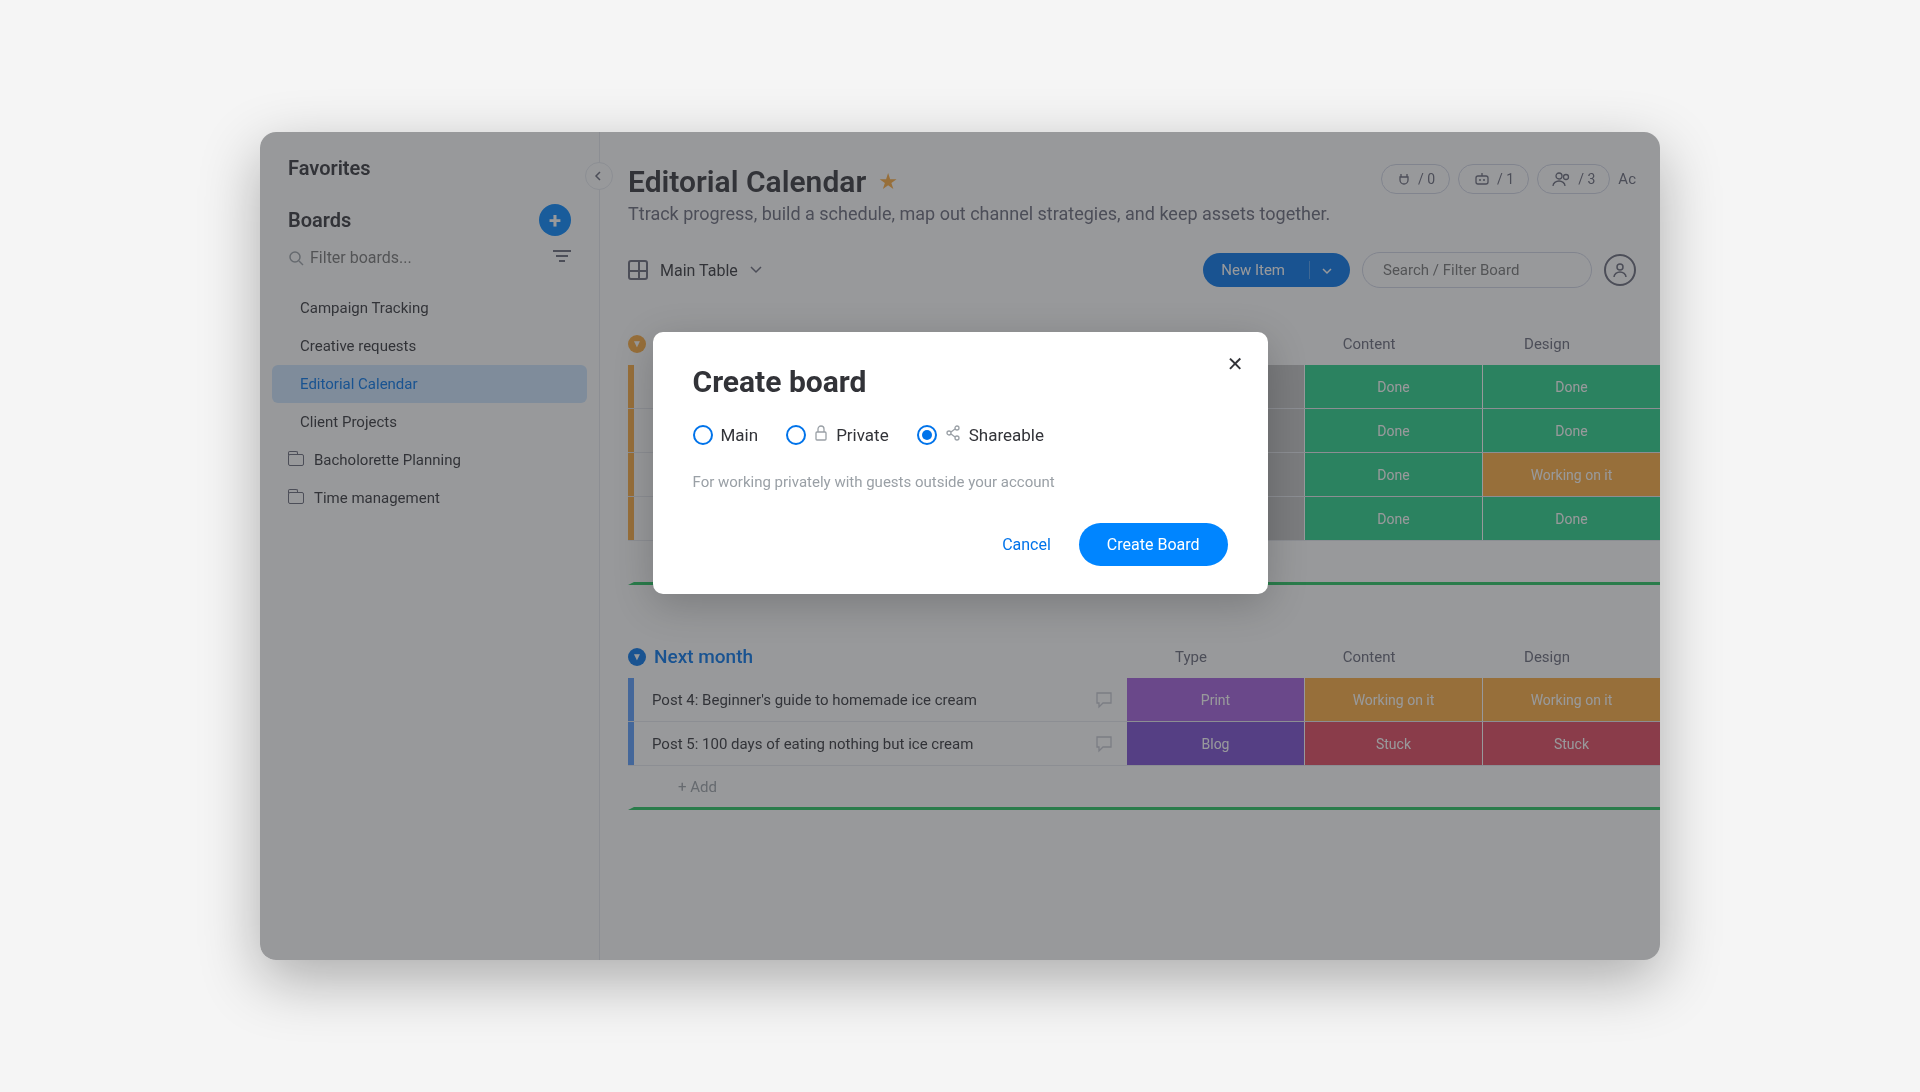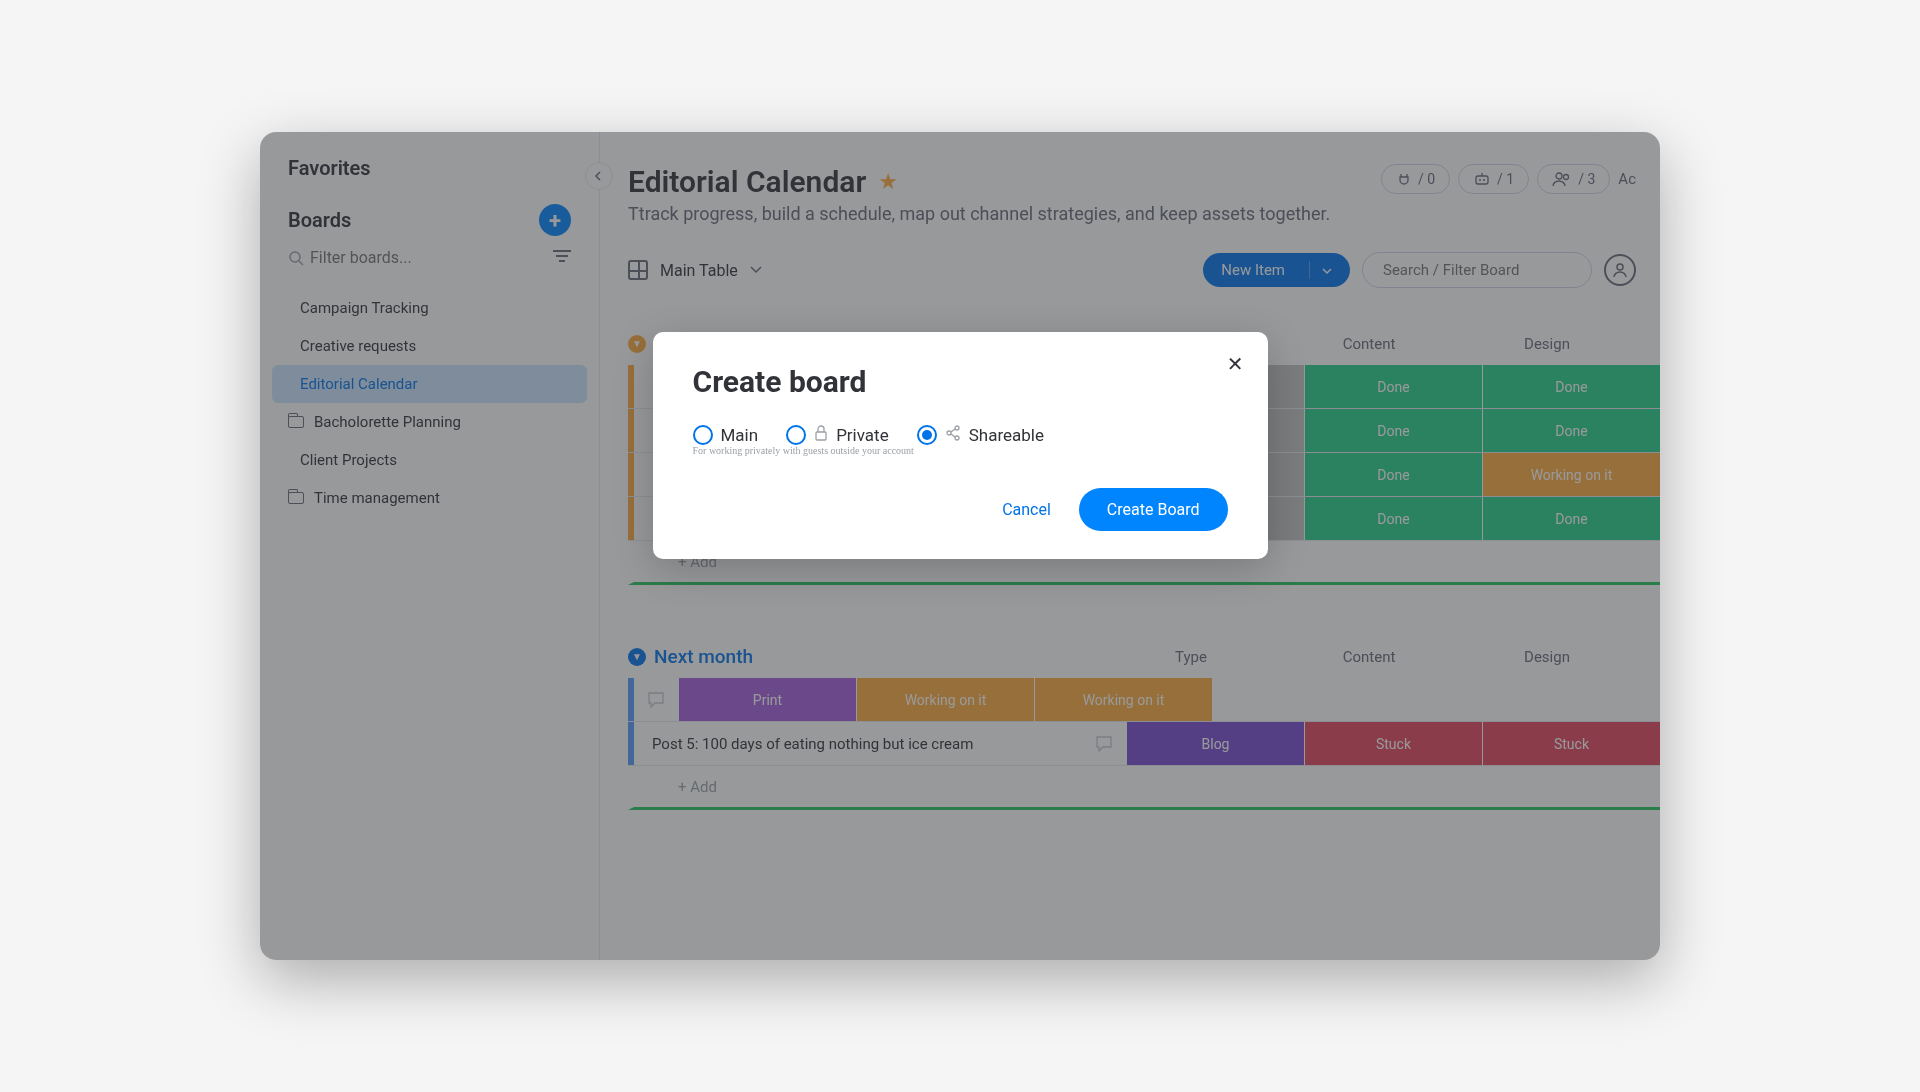--- a/index.html
+++ b/index.html
@@ -69,21 +69,21 @@
 .overlay { position: absolute; inset: 0; background: rgba(50,51,56,0.5); display: flex; align-items: flex-start; justify-content: center; padding-top: 200px; }
 .modal { width: 615px; background: #fff; border-radius: 10px; padding: 32px 40px 28px; position: relative; box-shadow: 0 10px 40px rgba(0,0,0,0.2); }
 .modal-close { position: absolute; top: 20px; right: 24px; font-size: 20px; color: #323338; cursor: pointer; background: none; border: none; }
 .modal-title { font-size: 30px; font-weight: 700; color: #323338; margin-bottom: 24px; }
 .modal-input { width: 100%; border: 1px solid #0073ea; border-radius: 4px; padding: 12px 16px; font-size: 17px; color: #323338; outline: none; }
 .radio-row { display: flex; gap: 28px; margin-top: 26px; font-size: 17px; color: #323338; }
 .radio-opt { display: flex; align-items: center; gap: 8px; cursor: pointer; }
 .radio { width: 20px; height: 20px; border: 2px solid #0073ea; border-radius: 50%; display: flex; align-items: center; justify-content: center; }
 .radio.checked::after { content: ''; width: 10px; height: 10px; background: #0073ea; border-radius: 50%; }
 .lock-icon, .share-icon { color: #9aa0a6; }
-.modal-help { color: #9aa0a6; font-size: 10px; margin-top: 0; font-family: Liberation Serif, serif; }
+.modal-help { color: #9aa0a6; font-size: 15px; margin-top: 28px; }
 .modal-actions { display: flex; justify-content: flex-end; gap: 28px; margin-top: 32px; align-items: center; }
 .btn-cancel { color: #0073ea; font-size: 16px; cursor: pointer; background: none; border: none; }
 .btn-create { background: #0085ff; color: #fff; border: none; border-radius: 24px; padding: 12px 28px; font-size: 16px; cursor: pointer; }
 </style>
 </head>
 <body>
 
 <div class="window">
 
   <aside class="sidebar">
@@ -116,26 +116,26 @@
     <div class="sb-list">
       <div class="sb-item">
           <span>Campaign Tracking</span>
         </div>
       <div class="sb-item">
           <span>Creative requests</span>
         </div>
       <div class="sb-item active">
           <span>Editorial Calendar</span>
         </div>
+      <div class="sb-item">
+          <span>Client Projects</span>
+        </div>
       <div class="sb-item" style="padding-left:16px">
           <span class="sb-folder-icon"></span>
           <span>Bacholorette Planning</span>
-        </div>
-      <div class="sb-item">
-          <span>Client Projects</span>
         </div>
       <div class="sb-item" style="padding-left:16px">
           <span class="sb-folder-icon"></span>
           <span>Time management</span>
         </div>
     </div>
   </aside>
 
   <main class="main">
     <div class="main-header">
@@ -256,20 +256,21 @@
         </div>
         <div class="col-headers">
           <div class="col-h">Type</div>
           <div class="col-h">Content</div>
           <div class="col-h">Design</div>
         </div>
       </div>
       <div class="table">
         <div class="row">
             <div class="row-bar"></div>
+            <div class="row-title">Post 4: Beginner's guide to homemade ice cream</div>
             <div class="row-bubble">
               <svg width="20" height="20" viewBox="0 0 20 20">
                 <path d="M3 3h14v10H9l-4 4v-4H3V3z" stroke="#c5c7d0" stroke-width="1.3" fill="none"></path>
               </svg>
             </div>
             <div class="cell type-print">Print</div>
             <div class="cell working">Working on it</div>
             <div class="cell working">Working on it</div>
           </div>
         <div class="row">

